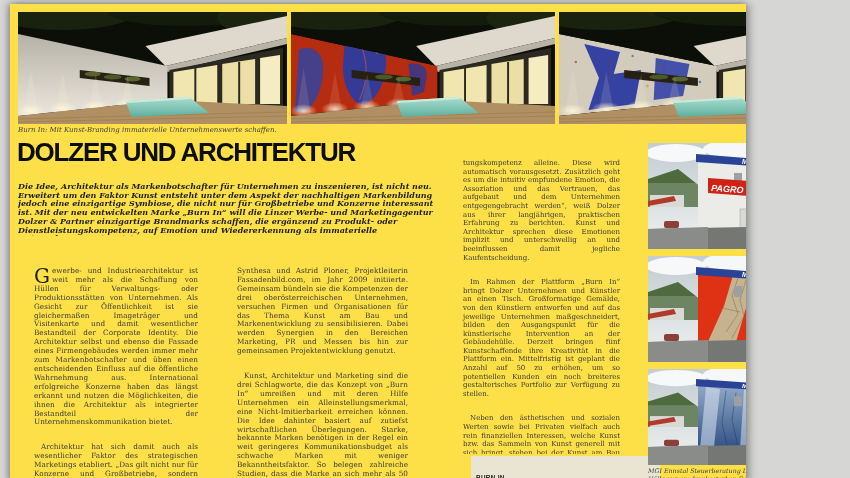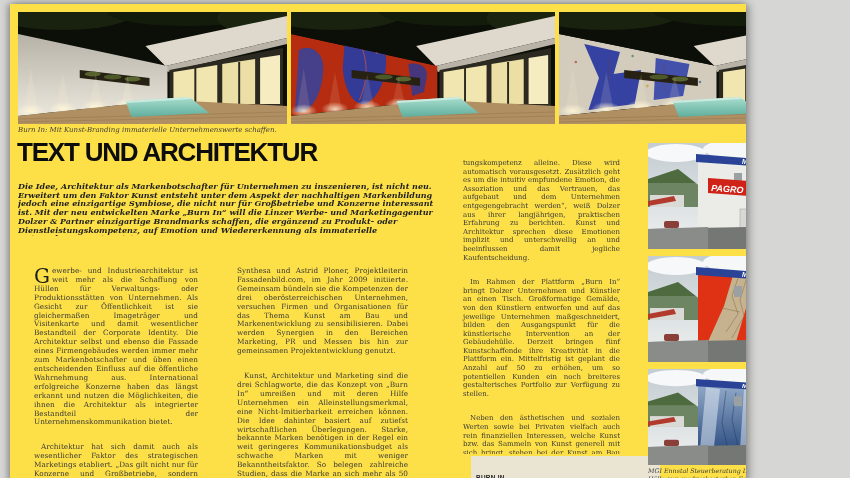--- a/index.html
+++ b/index.html
@@ -223,21 +223,21 @@
       </g>
       <polygon points="0,104 150,88 270,94 270,112 0,112" fill="#b08f62"></polygon>
       <path d="M0,107 L270,100 M0,110 L270,104" stroke="#97784f" stroke-width=".6" fill="none"></path>
       <polygon points="108,89 172,85 192,101 114,105" fill="url(#poolg1)"></polygon>
       <polygon points="108,89 172,85 174,87 109,91" fill="#d6efe6" opacity=".8"></polygon>
     </svg>
   </figure>
 
   <div class="top-caption">Burn In: Mit Kunst-Branding immaterielle Unternehmenswerte schaffen.</div>
 
-  <h1 class="headline">TEXT UND ARCHITEKTUR</h1>
+  <h1 class="headline">DOLZER UND ARCHITEKTUR</h1>
   <p class="intro">Die Idee, Architektur als Markenbotschafter für Unternehmen zu inszenieren, ist nicht neu. Erweitert um den Faktor Kunst entsteht unter dem Aspekt der nachhaltigen Markenbildung jedoch eine einzigartige Symbiose, die nicht nur für Großbetriebe und Konzerne interessant ist. Mit der neu entwickelten Marke „Burn In“ will die Linzer Werbe- und Marketingagentur Dolzer &amp; Partner einzigartige Brandmarks schaffen, die ergänzend zu Produkt- oder Dienstleistungskompetenz, auf Emotion und Wiedererkennung als immaterielle Unternehmenswerte setzt.</p>
 
   <div class="bodycol col1">
     <p><span class="dropcap">G</span><span>ewerbe- und Industriearchitektur ist weit mehr als die Schaffung von Hüllen für Verwaltungs- oder Produktionsstätten von Unternehmen. Als Gesicht zur Öffentlichkeit ist sie gleichermaßen Imageträger und Visitenkarte und damit wesentlicher Bestandteil der Corporate Identity. Die Architektur selbst und ebenso die Fassade eines Firmengebäudes werden immer mehr zum Markenbotschafter und üben einen entscheidenden Einfluss auf die öffentliche Wahrnehmung aus. International erfolgreiche Konzerne haben das längst erkannt und nutzen die Möglichkeiten, die ihnen die Architektur als integrierter Bestandteil der Unternehmenskommunikation bietet.</span></p>
     <p class="ind">Architektur hat sich damit auch als wesentlicher Faktor des strategischen Marketings etabliert. „Das gilt nicht nur für Konzerne und Großbetriebe, sondern ebenso für klein- und mittelständische wie auch für Ein-Personen-Unternehmen“, ist Sonja Dolzer, Geschäftsführerin der Dolzer &amp; Partner – Agentur für strategische Markenentwicklung, überzeugt. Als Werbe- und Marketingexpertin hat sie sich zusammen mit ihrer Geschäftspartnerin Hanna Scheibenpflug als künstlerische Leiterin, auf emotionale Markenführung und Neuromarketing für Freiberufler, Künstler, KMUs und EPUs spezialisiert. Mit der neu geschaffenen Marke „Burn In“ haben sie eine Plattform ins Leben gerufen, die über Kunst-Branding einzigartige Unternehmensidentitäten und einen Mehrwert für Unternehmer, Mitarbeiter und die Öffentlichkeit schaffen soll. Ausgangspunkt war die Kooperation „Gebäude als Mar-</p>
   </div>
 
   <div class="bodycol col2">
     <p>Synthesa und Astrid Ploner, Projektleiterin Fassadenbild.com, im Jahr 2009 initiierte. Gemeinsam bündeln sie die Kompetenzen der drei oberösterreichischen Unternehmen, versuchen Firmen und Organisationen für das Thema Kunst am Bau und Markenentwicklung zu sensibilisieren. Dabei werden Synergien in den Bereichen Marketing, PR und Messen bis hin zur gemeinsamen Projektentwicklung genutzt.</p>
     <p class="ind">Kunst, Architektur und Marketing sind die drei Schlagworte, die das Konzept von „Burn In“ umreißen und mit deren Hilfe Unternehmen ein Alleinstellungsmerkmal, eine Nicht-Imitierbarkeit erreichen können. Die Idee dahinter basiert auf zutiefst wirtschaftlichen Überlegungen. Starke, bekannte Marken benötigen in der Regel ein weit geringeres Kommunikationsbudget als schwache Marken mit weniger Bekanntheitsfaktor. So belegen zahlreiche Studien, dass die Marke an sich mehr als 50 Prozent des Unternehmenswertes ausmacht und eine stille, immaterielle Reserve für das jeweilige Unternehmen darstellt. Die Marke dient der Präferenzbildung bei Kunden, trägt wesentlich zur Wertsteigerung bei, bietet auch im Hinblick auf die Preisgestaltung der Produkte oder Dienstleistungen einen gewissen Spielraum, unterstützt die Kundenbindung sowie Loyalität und hilft letztendlich dabei, sich vom Mitbewerb zu unterscheiden. Geheimnisse, Sinnlichkeit und Intimität spielen laut Dolzer eine große Rolle, wenn es um die Bildung von Marken geht. Immerhin werden rund 95 Prozent aller Kaufentscheidungen emotional getroffen – so lautet zumindest das Ergebnis internationaler Neuromar-</p>

